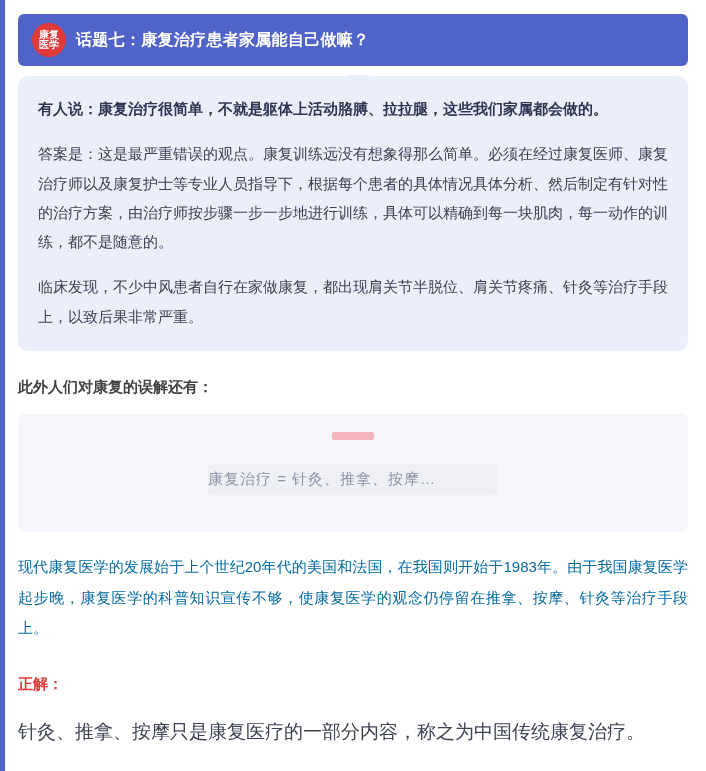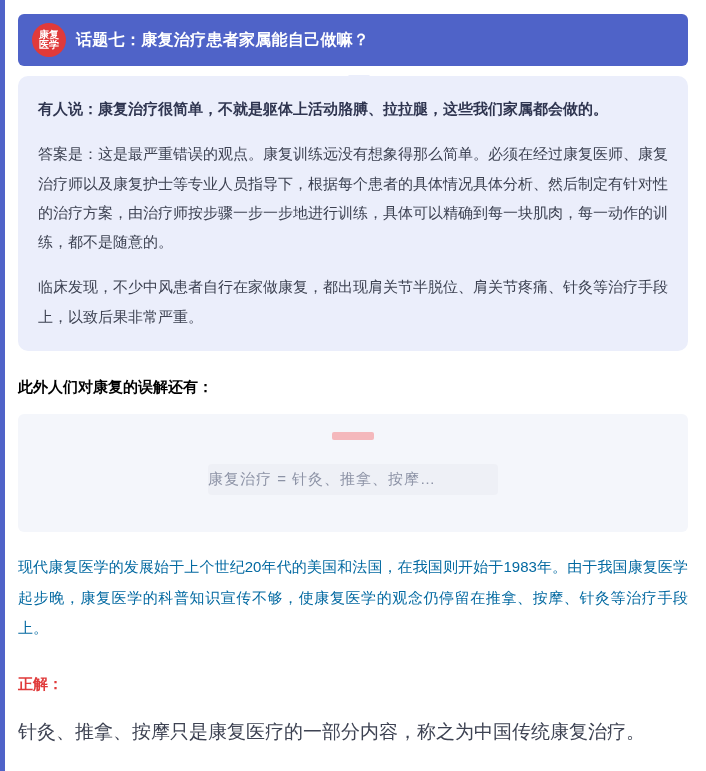--- a/index.html
+++ b/index.html
@@ -99,21 +99,21 @@
   .panel .lead {
     font-weight: bold;
     color: #2f3550;
   }
   .lead-label { color: #2f3550; }
 
   
   .section-heading {
     font-size: 15px;
     font-weight: bold;
-    color: #000000;
+    color: #404040;
     margin: 22px 0 14px 0;
     line-height: 1.8;
   }
 
   
   .figure-card {
     background: #f4f6fb;
     border-radius: 6px;
     height: 118px;
     position: relative;

